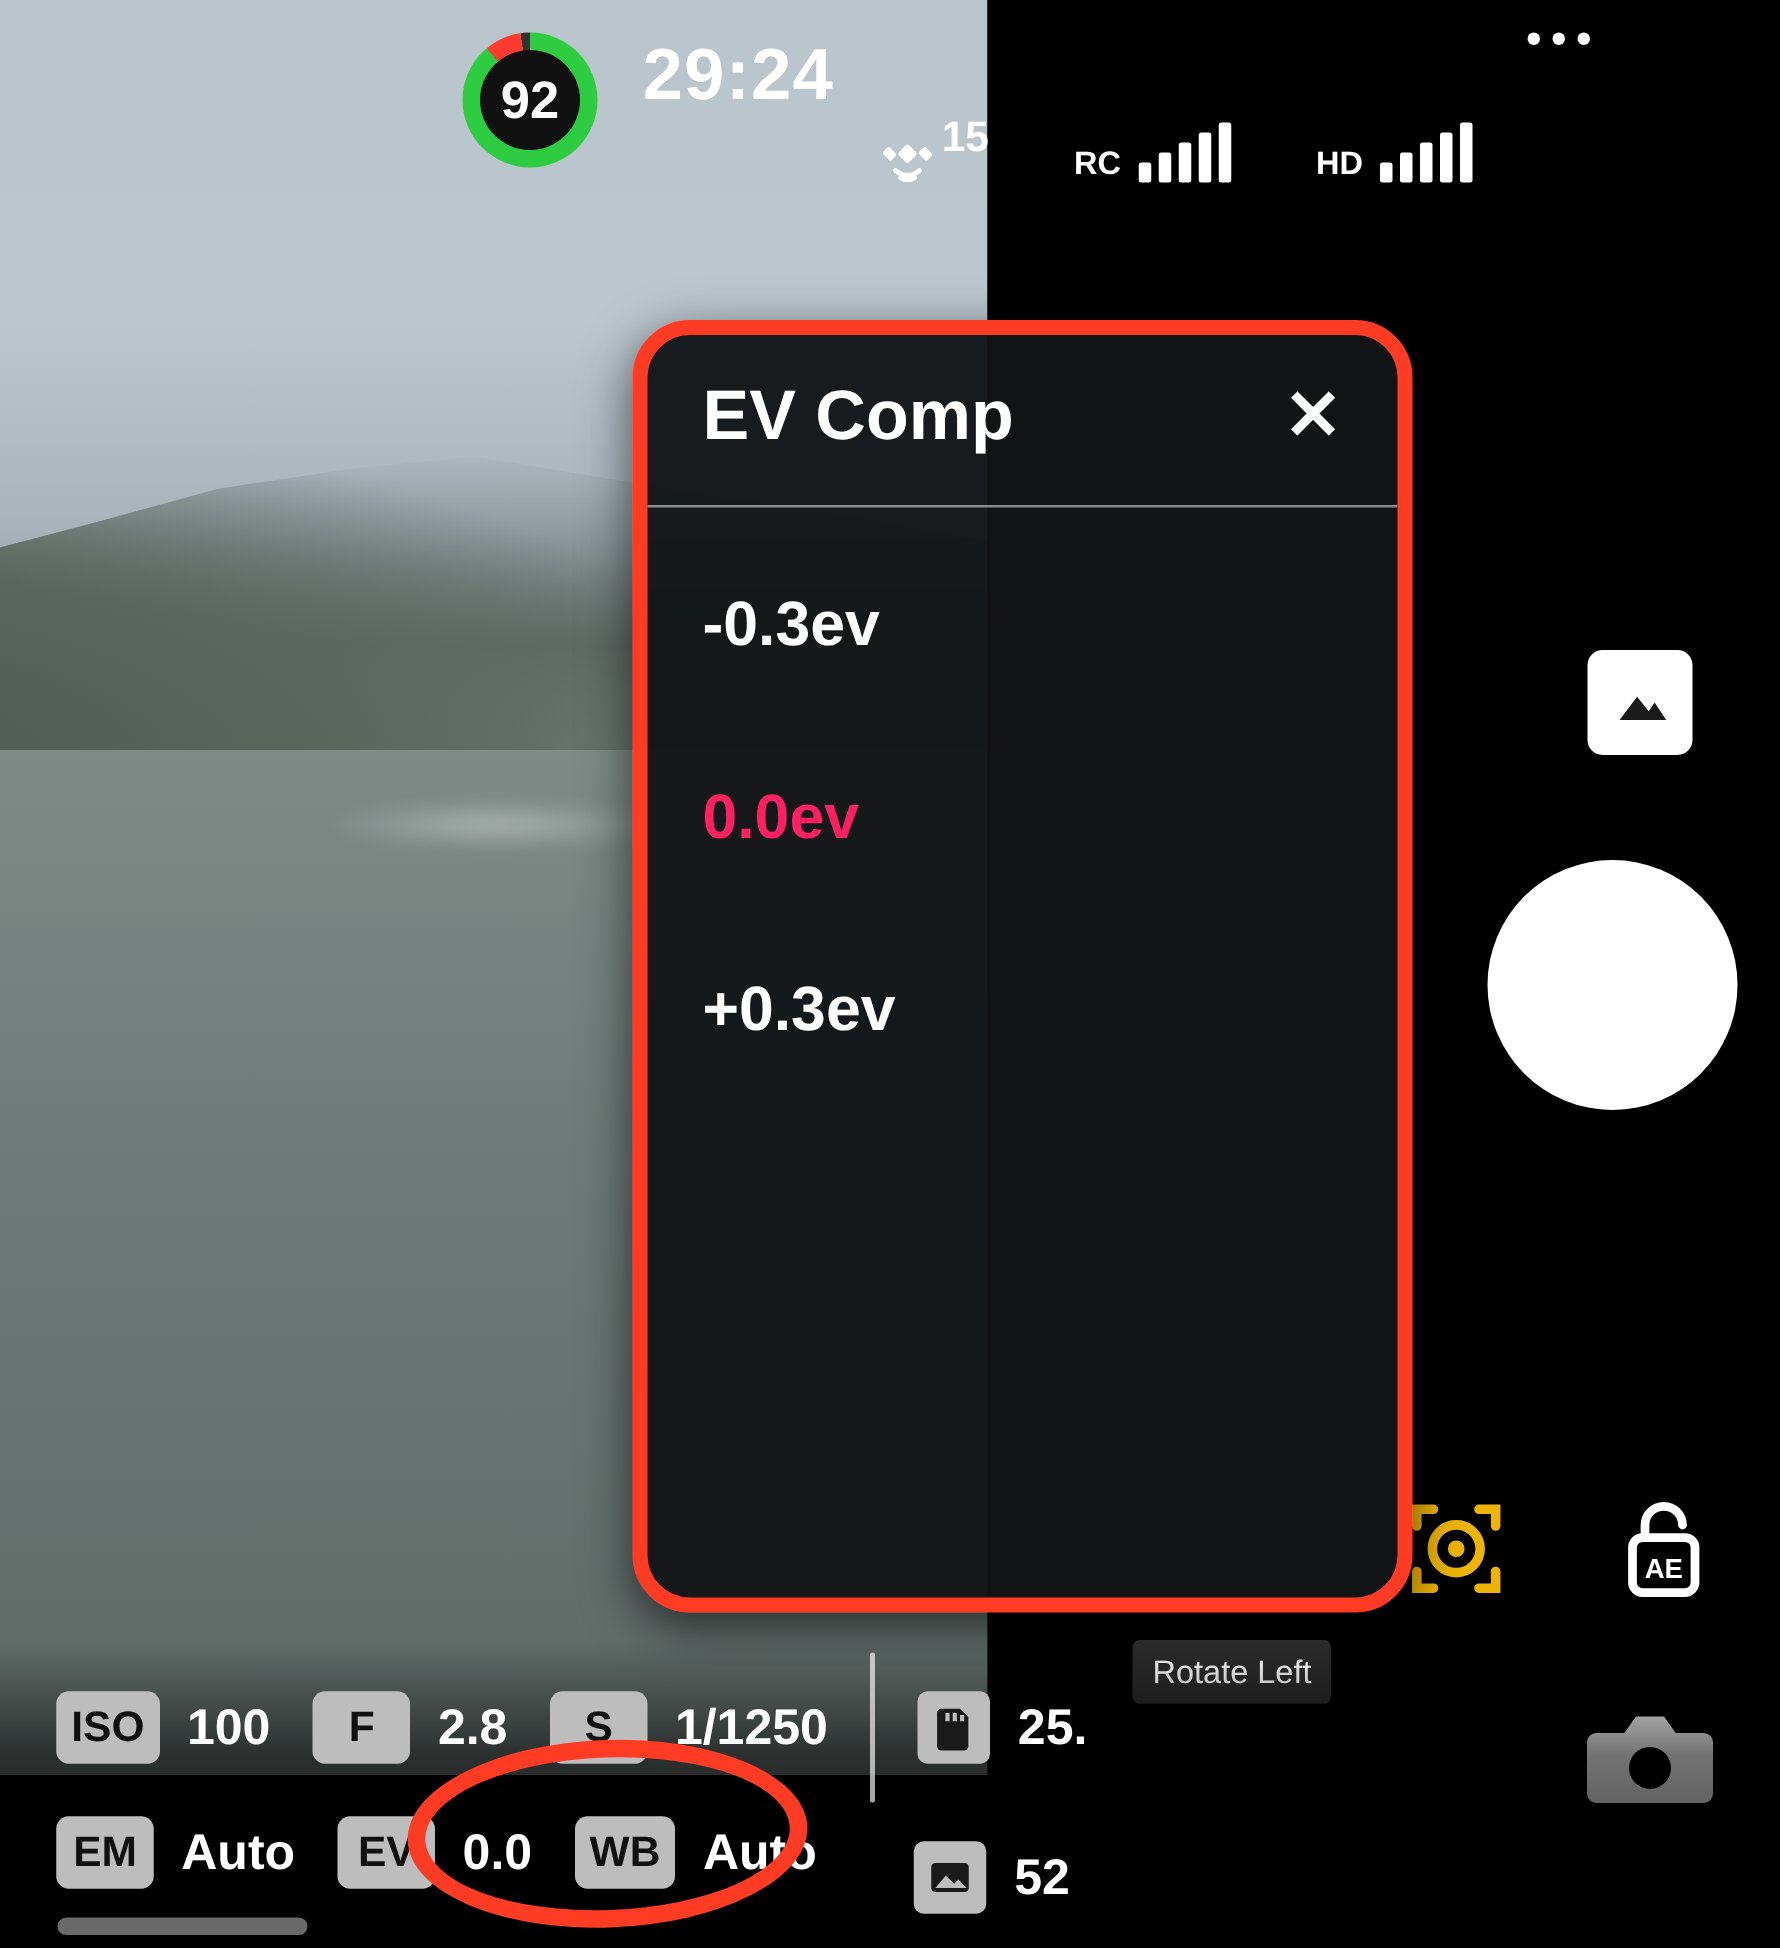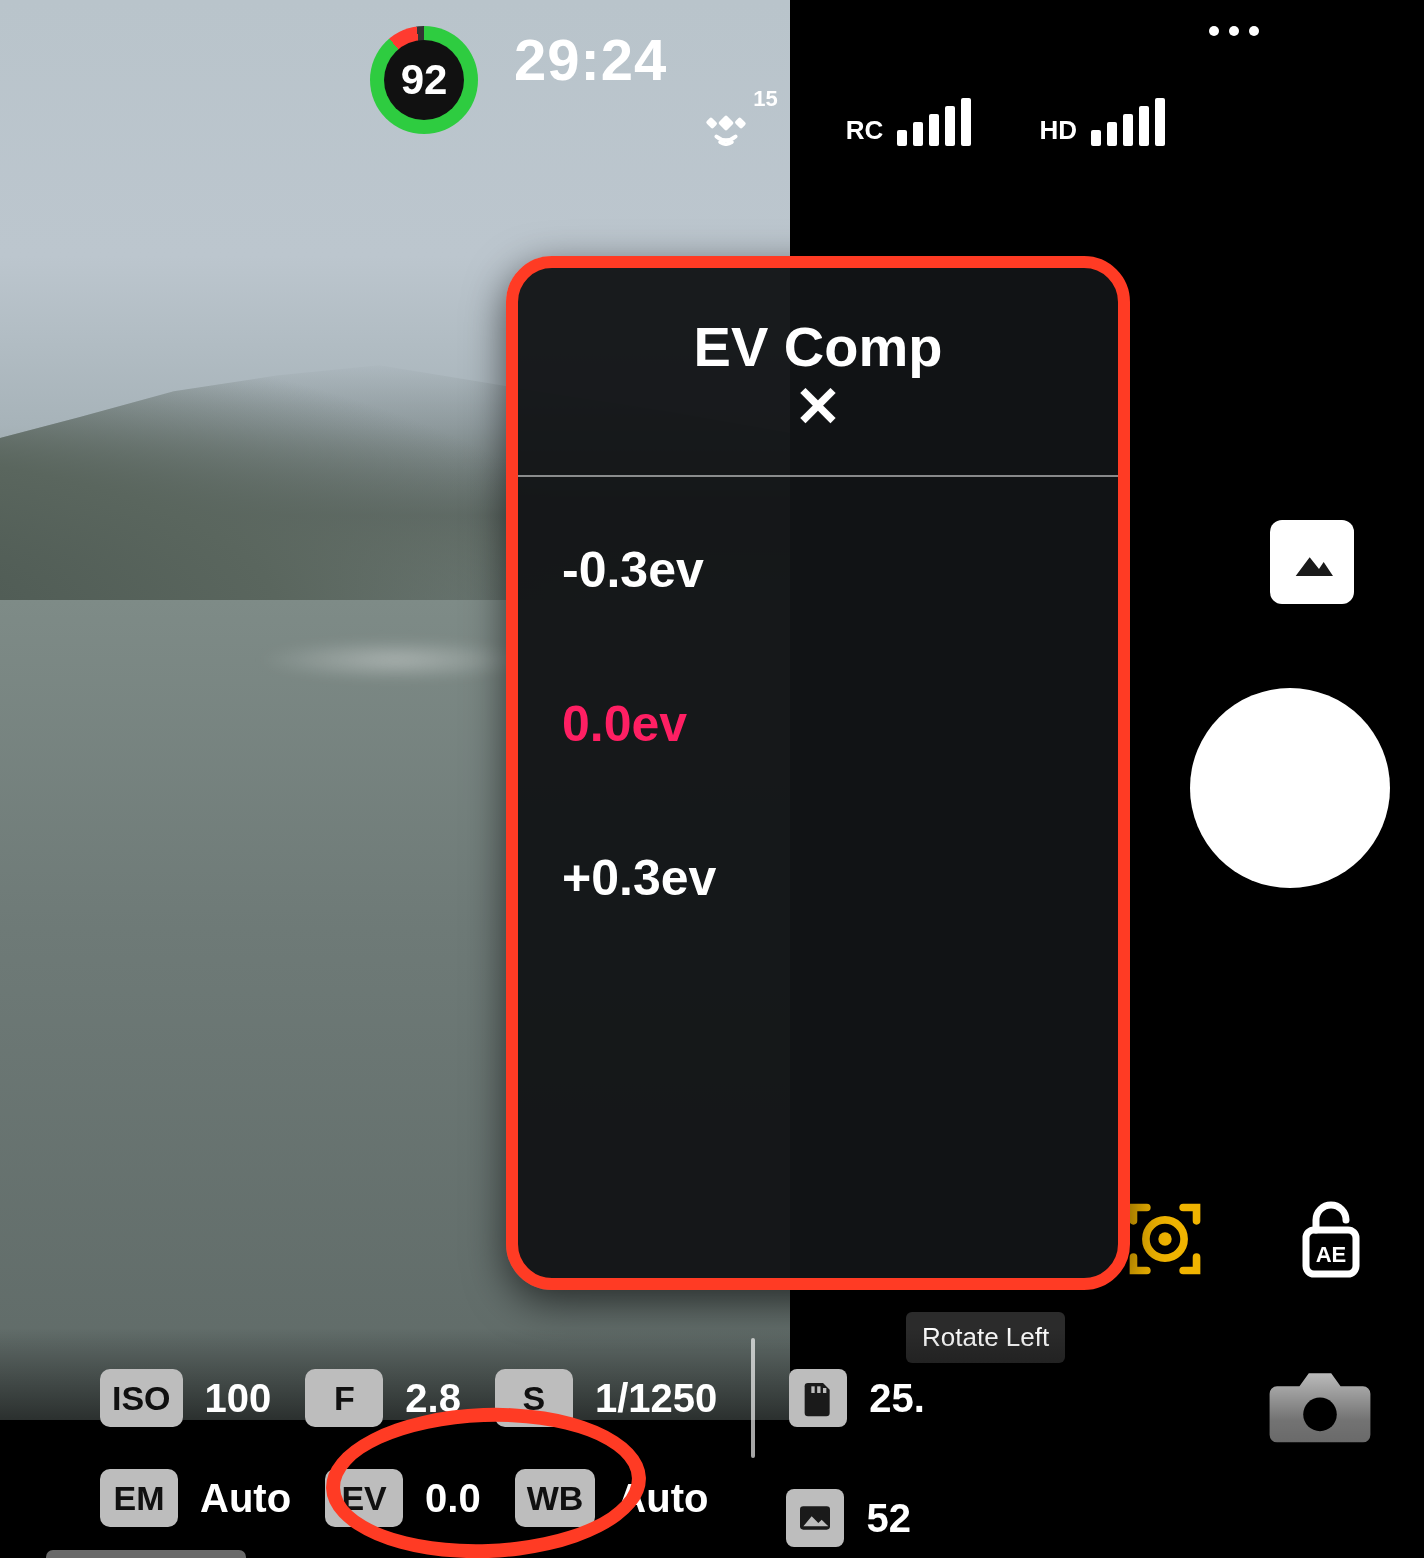--- a/index.html
+++ b/index.html
@@ -77,21 +77,21 @@
   .battery-inner {
     width: 80px; height: 80px; border-radius: 50%;
     background: #111;
     display:flex; align-items:center; justify-content:center;
     font-weight: 800; font-size: 42px; color:#fff;
   }
   .flight-time { font-size: 58px; font-weight: 800; letter-spacing: 1px; }
 
   .satblock { display:flex; align-items:flex-end; gap:6px; }
   .sat-icon { position: relative; width: 46px; height: 46px; }
-  .sat-count { font-size: 22px; font-weight: 700; margin-left:-2px; margin-bottom:34px; }
+  .sat-count { font-size: 34px; font-weight: 700; margin-left:-2px; margin-bottom:16px; }
 
   .label-small { font-size: 26px; font-weight: 800; margin-right: 6px; margin-left: 32px; }
   .bars { display:flex; align-items:flex-end; gap:6px; }
   .bars span { display:block; width:10px; background:#fff; border-radius:2px; }
   .bars span:nth-child(1){height:16px}
   .bars span:nth-child(2){height:24px}
   .bars span:nth-child(3){height:32px}
   .bars span:nth-child(4){height:40px}
   .bars span:nth-child(5){height:48px}
 
@@ -126,23 +126,22 @@
   .evpopup-frame{
     position:absolute;
     left:506px; top:256px; width:624px; height:1034px;
     border: 12px solid #ff3b24; border-radius: 46px;
     background: rgba(18,20,22,0.96);
     box-shadow: 0 12px 40px rgba(0,0,0,0.6);
     overflow:hidden;
   }
   .evpopup-header{
     display:flex; align-items:center; justify-content:space-between;
-    padding: 46px 44px 40px 44px;
+    padding: 31px 44px 40px 44px;
     border-bottom: 2px solid rgba(255,255,255,0.5);
-    flex-direction: column;
   }
   .evpopup-title{ color:#fff; font-size:56px; font-weight:800; }
   .evpopup-close{ color:#fff; font-size:56px; font-weight:800; cursor:pointer; line-height:1; }
 
   .evlist{ padding: 16px 44px; }
   .evitem{
     color:#fff; font-size:50px; font-weight:800;
     padding: 48px 0;
   }
   .evitem.selected{ color:#ff1f63; }
@@ -150,23 +149,23 @@
   
   .tooltip{
     position:absolute; left:906px; top:1312px;
     background:#2b2b2b; color:#fff; font-size:26px;
     padding:10px 16px; border-radius:6px;
     box-shadow:0 2px 8px rgba(0,0,0,0.5);
   }
 
   
   .bottom-bar{
-    position:absolute; left:0; right:0; bottom:0;
+    position:absolute; left:0; right:0; bottom:16px;
     height: 230px;
-    padding: 20px 40px 20px 100px;
+    padding: 20px 40px 20px 45px;
     background: linear-gradient(to top, rgba(0,0,0,0.78), rgba(0,0,0,0.55) 60%, rgba(0,0,0,0.0));
     color:#fff;
   }
   .row{ display:flex; align-items:center; gap:34px; height:100px; }
   .chip{
     display:inline-flex; align-items:center; justify-content:center;
     min-width:78px; height:58px; padding:0 12px;
     background:#bdbdbd; color:#101010;
     font-weight:900; font-size:34px; border-radius:10px;
   }

